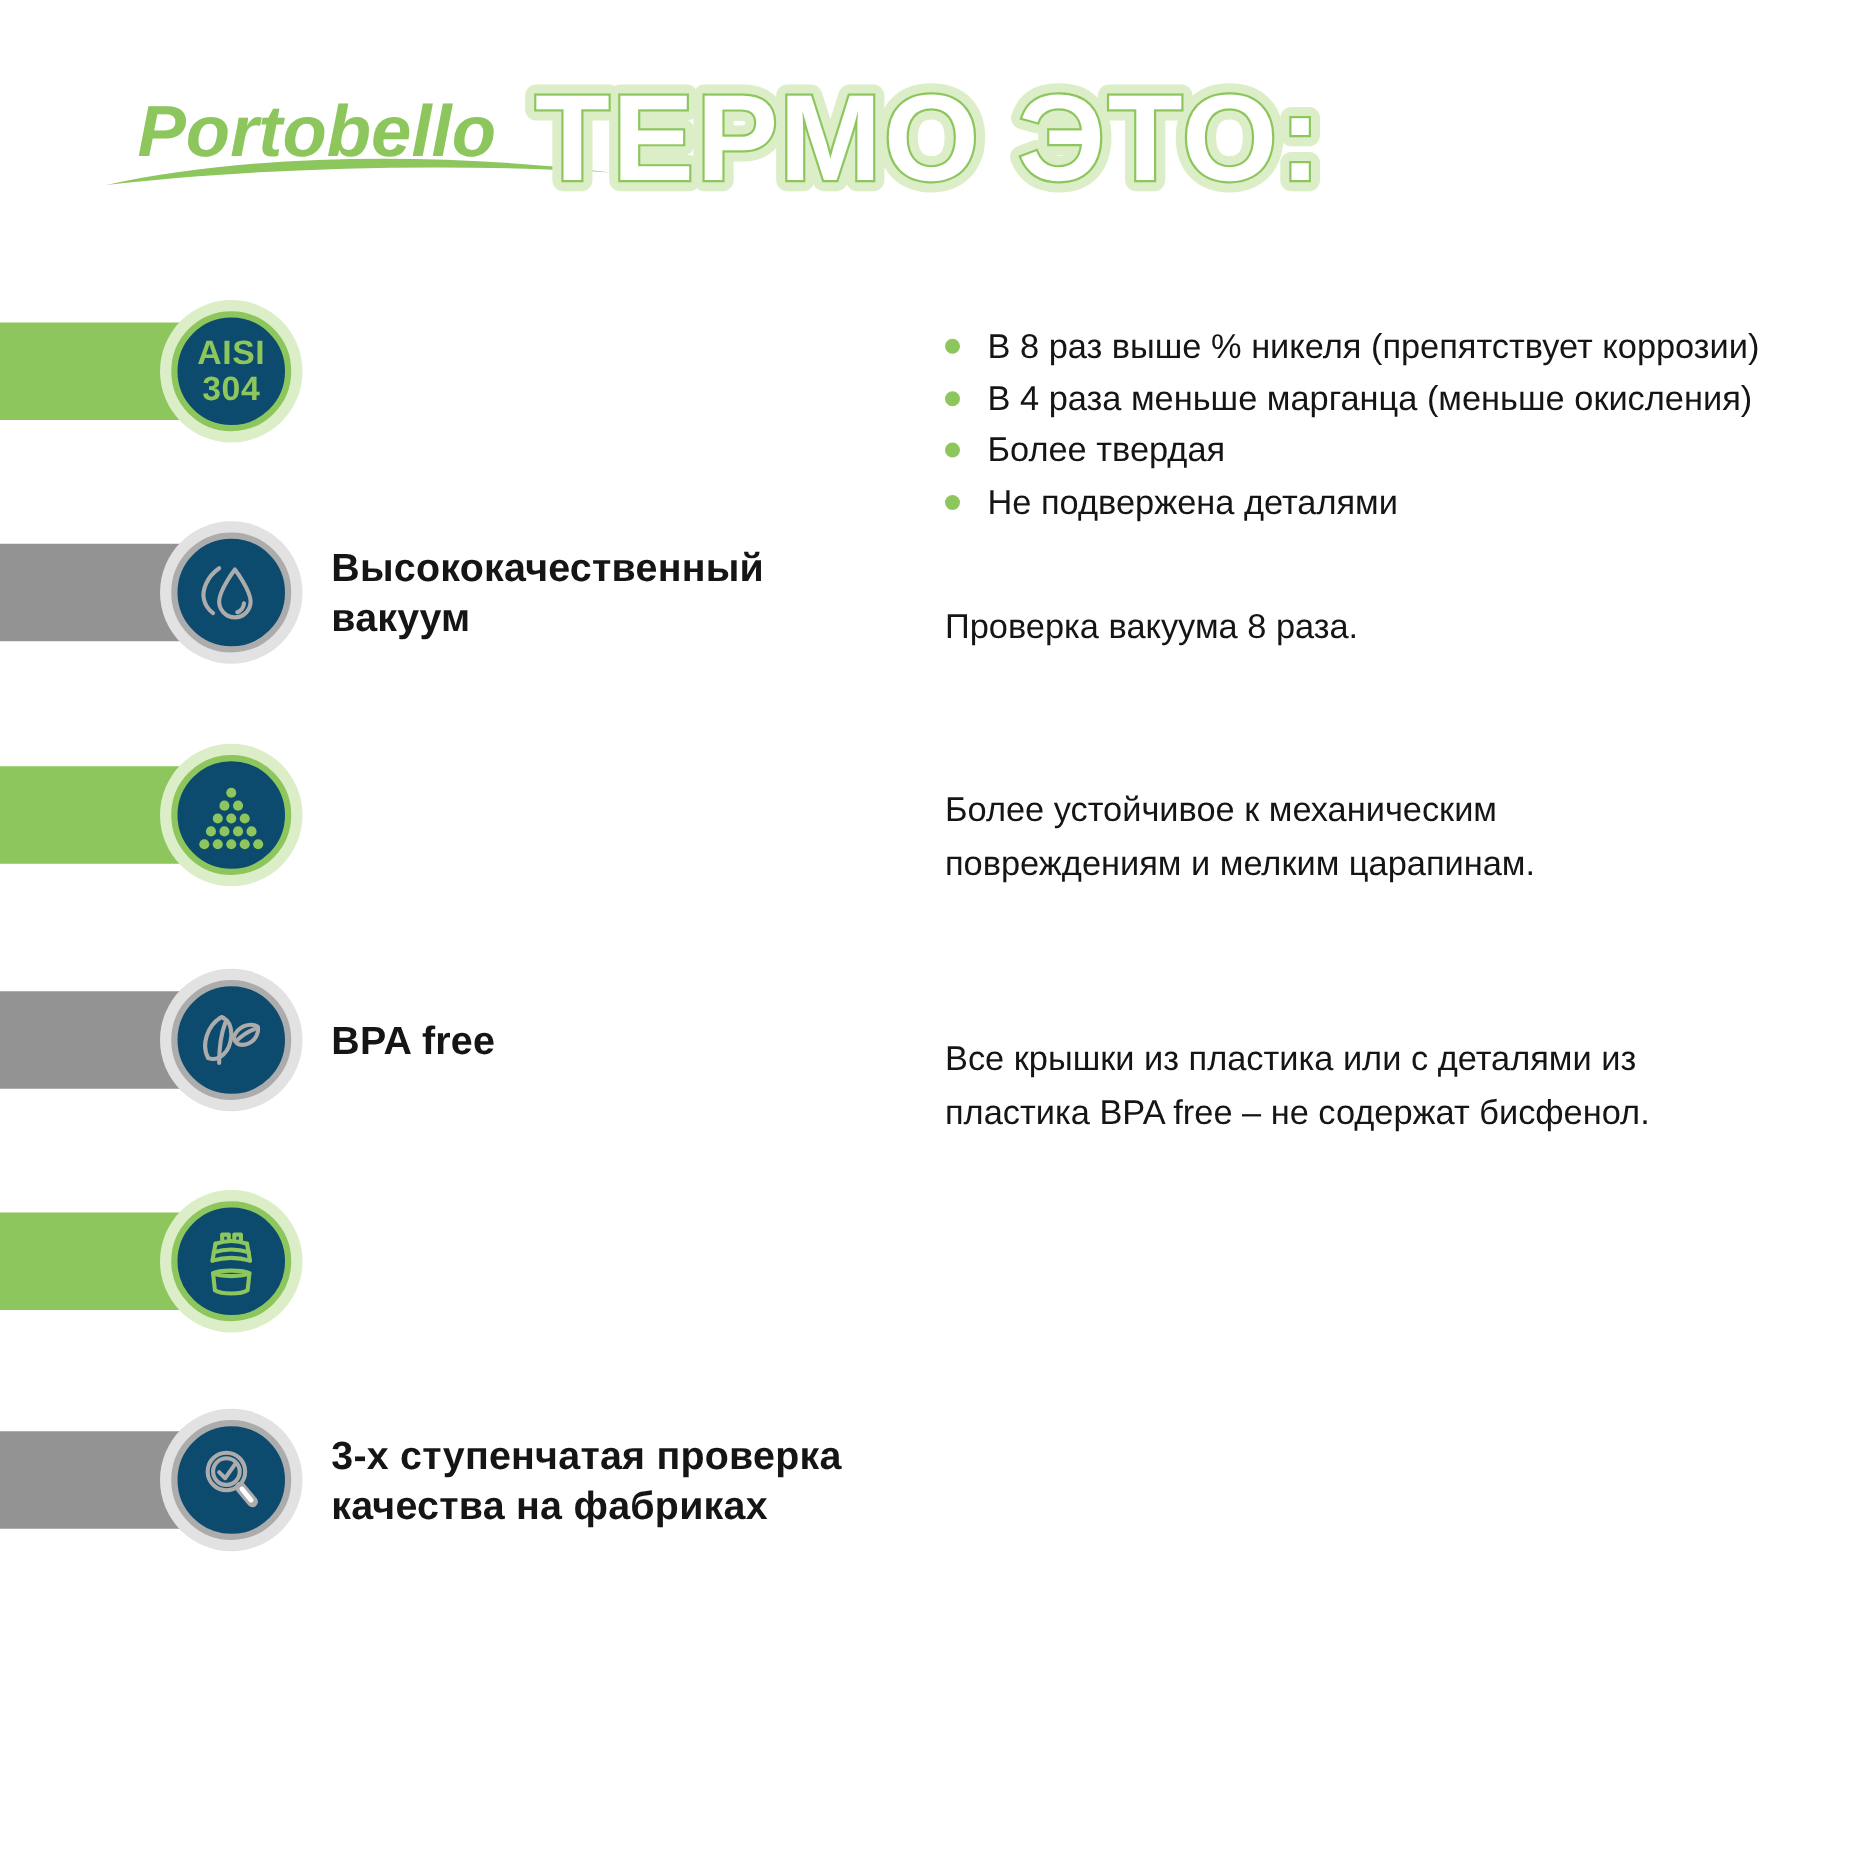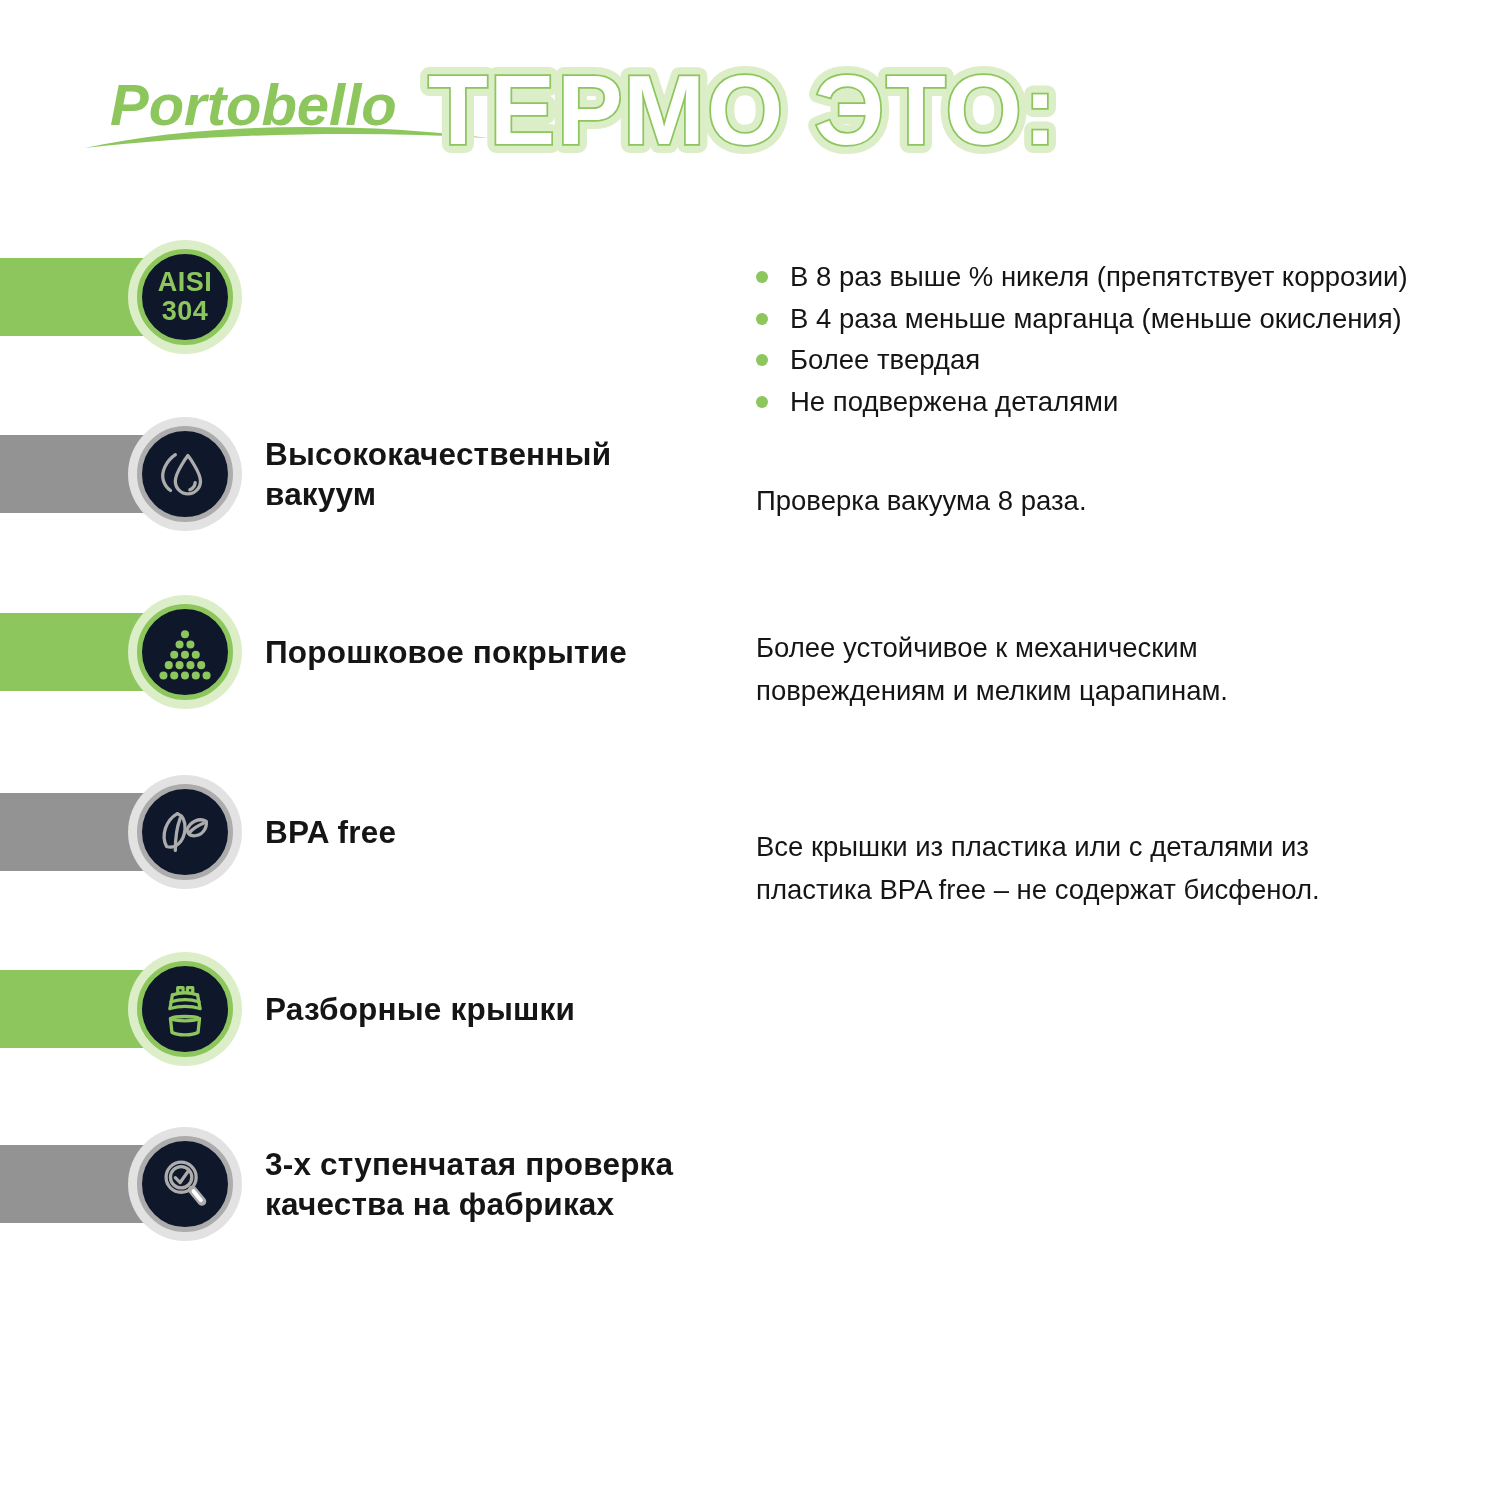--- a/index.html
+++ b/index.html
@@ -25,21 +25,21 @@
   .row-4{top:793px}.row-5{top:970px}.row-6{top:1145px}
   .bar{position:absolute;left:0;top:0;width:178px;height:78px;}
   .row.green .bar{background:var(--green);}
   .row.gray .bar{background:var(--gray);}
   .badge{position:absolute;left:128px;top:-18px;width:114px;height:114px;}
   .halo{position:absolute;inset:0;border-radius:50%;}
   .row.green .halo{background:var(--green-light);}
   .row.gray .halo{background:var(--gray-light);}
   .circle{
     position:absolute;left:9px;top:9px;width:96px;height:96px;border-radius:50%;
-    background:#0f172a;box-sizing:border-box;display:flex;align-items:center;justify-content:center;
+    background:#0c4a6e;box-sizing:border-box;display:flex;align-items:center;justify-content:center;
   }
   .row.green .circle{border:5px solid var(--green);color:var(--green);}
   .row.gray .circle{border:5px solid var(--icon-gray);color:var(--icon-gray);}
   .aisi{
     font-weight:bold;font-size:27px;line-height:29px;text-align:center;
     color:var(--green);white-space:pre-line;letter-spacing:.5px;
   }
   .icon svg{display:block;}
   .feature-title{
     position:absolute;left:265px;top:0;height:78px;display:flex;align-items:center;
@@ -133,21 +133,20 @@
           <circle cx="37.8" cy="46" r="4.3"></circle>
           <circle cx="49.3" cy="46" r="4.3"></circle>
         <circle cx="9" cy="57" r="4.3"></circle>
           <circle cx="20.5" cy="57" r="4.3"></circle>
           <circle cx="32" cy="57" r="4.3"></circle>
           <circle cx="43.5" cy="57" r="4.3"></circle>
           <circle cx="55" cy="57" r="4.3"></circle>
       </svg>
     </div>
   </div>
-  <h2 class="feature-title">Порошковое покрытие</h2>
   <p class="desc">Более устойчивое к механическим
 повреждениям и мелким царапинам.</p>
 </section>
 
 <section class="row row-4 gray">
   <div class="bar"></div>
   <div class="badge">
     <div class="halo"></div>
     <div class="circle icon">
       <svg width="62" height="62" viewBox="0 0 64 64" fill="none" stroke="currentColor" stroke-width="3.4" stroke-linecap="round" stroke-linejoin="round">
@@ -172,21 +171,20 @@
         <path d="M24.5,14 V10 H30 V13 M34.5,13 V10 H40 V14"></path>
         <path d="M19,17.5 Q32,13 45,17.5"></path>
         <path d="M17.5,24.5 Q32,20 46.5,24.5"></path>
         <path d="M16.5,31.5 Q32,27 47.5,31.5"></path>
         <path d="M19,17.5 L16.5,31.5 M45,17.5 L47.5,31.5"></path>
         <path d="M17,42 C22,39 42,39 47,42 L45.5,56 C40,59.5 24,59.5 18.5,56 Z"></path>
         <path d="M17,42 C22,45 42,45 47,42"></path>
       </svg>
     </div>
   </div>
-  <h2 class="feature-title">Разборные крышки</h2>
 </section>
 
 <section class="row row-6 gray">
   <div class="bar"></div>
   <div class="badge">
     <div class="halo"></div>
     <div class="circle icon">
       <svg width="62" height="62" viewBox="0 0 64 64" fill="none" stroke="currentColor" stroke-width="3.4" stroke-linecap="round" stroke-linejoin="round">
         <circle cx="28" cy="25" r="15.5"></circle>
         <circle cx="28" cy="25" r="11"></circle>

